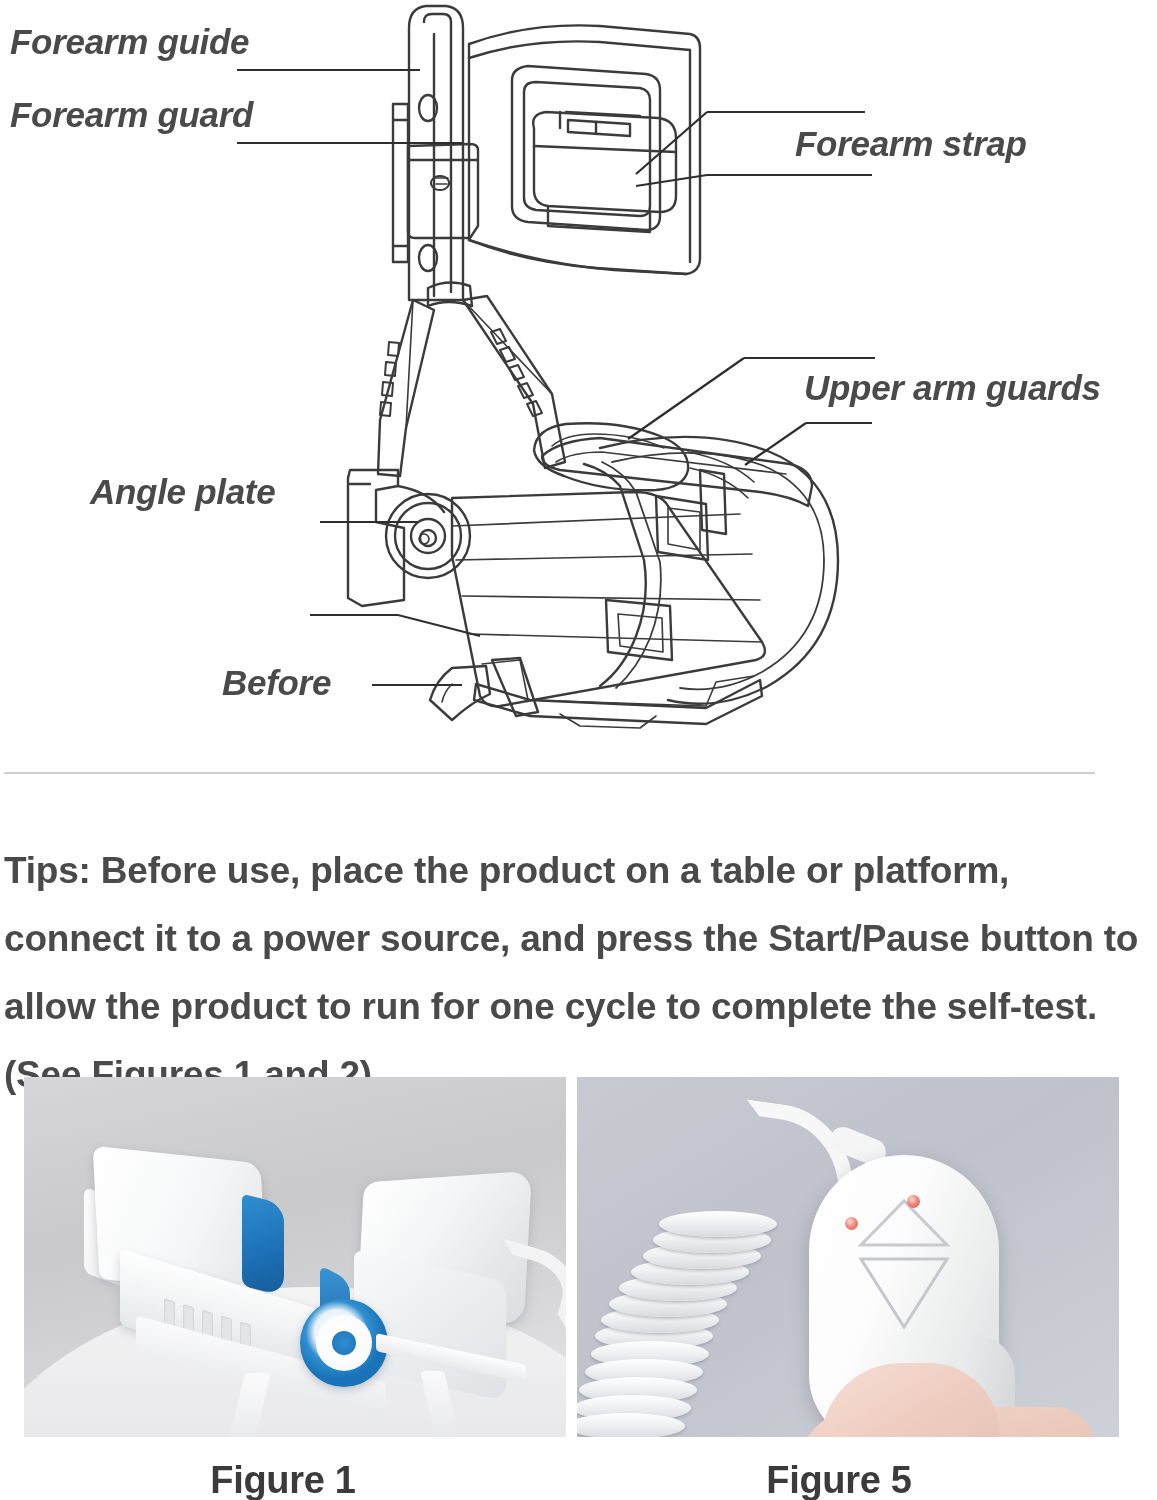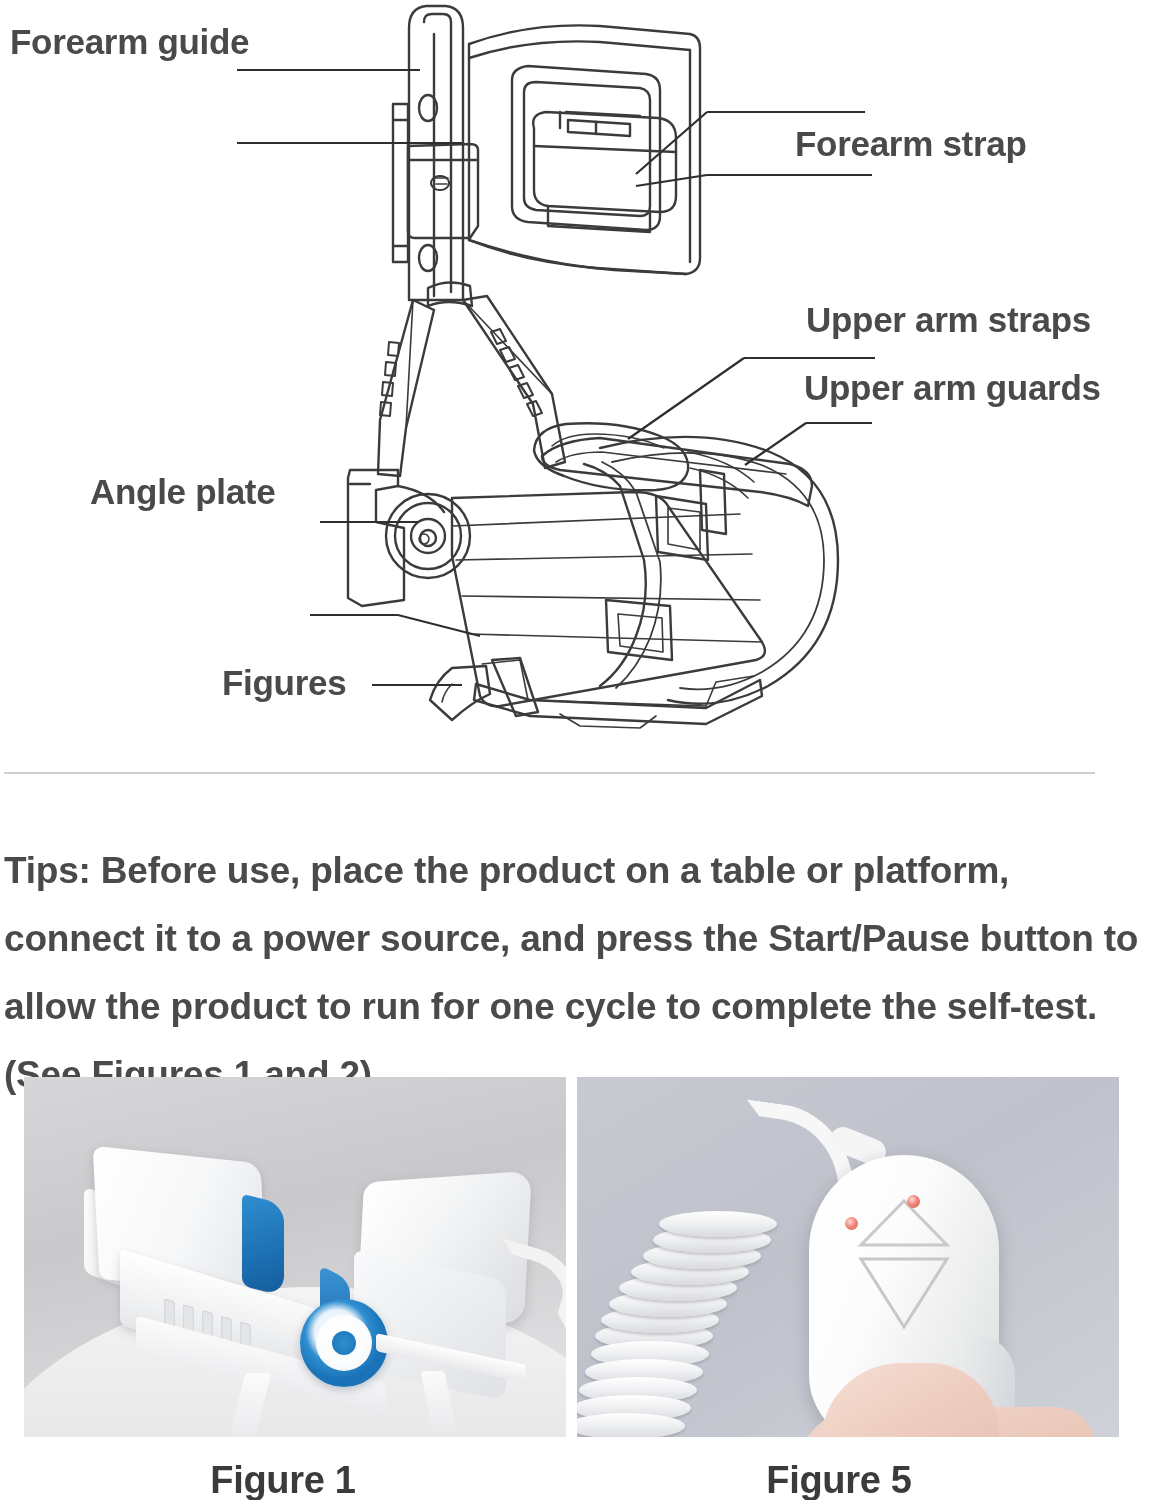--- a/index.html
+++ b/index.html
@@ -12,21 +12,21 @@
     position: relative;
     font-family: "Liberation Sans", sans-serif;
     color: #4a4a4a;
     overflow: hidden;
   }
 
   
   #diagram-region {
     position: absolute;
     left: 0; top: 0;
-    width: 1157px; height: 772px;
+    width: 1157px; height: 772px; font-style: italic;
   }
   #diagram-svg { position: absolute; left: 0; top: 0; }
 
   .callout-label {
     position: absolute;
     font-weight: bold;
     font-size: 35px;
     line-height: 1;
     color: #4a4a4a;
     white-space: nowrap;
@@ -391,32 +391,32 @@
       <path d="M806 423 L872 423"></path>
       <path d="M806 423 L745 465"></path>
       <path d="M320 522 L418 522"></path>
       <path d="M310 615 L398 615 L480 636"></path>
       <path d="M372 685 L462 685"></path>
     </g>
   </svg>
 
   <div class="callout-label" style="left:10px;  top:24px;">Forearm guide</div>
 
+  <div class="callout-label" style="left:10px;  top:97px;">Forearm guard</div>
 
 
   <div class="callout-label" style="left:795px; top:126px;text-align:right;">Forearm strap</div>
 
-  <div class="callout-label" style="left:806px; top:302px;">Upper arm straps</div>
 
   <div class="callout-label" style="left:804px; top:370px;">Upper arm guards</div>
 
   <div class="callout-label" style="left:90px;  top:474px;">Angle plate</div>
 
 
-  <div class="callout-label" style="left:222px; top:665px;">Figures</div>
+  <div class="callout-label" style="left:222px; top:665px;">Before</div>
 </div>
 
 <div id="section-divider"></div>
 
 <p id="tips-paragraph">Tips: Before use, place the product on a table or platform, connect it to a power source, and press the Start/Pause button to allow the product to run for one cycle to complete the self-test. (See Figures 1 and 2)</p>
 
 <div id="figures-row">
 
   <div class="figure-block" id="figure-block-1">
     <div class="figure-photo" id="fig1-photo">

